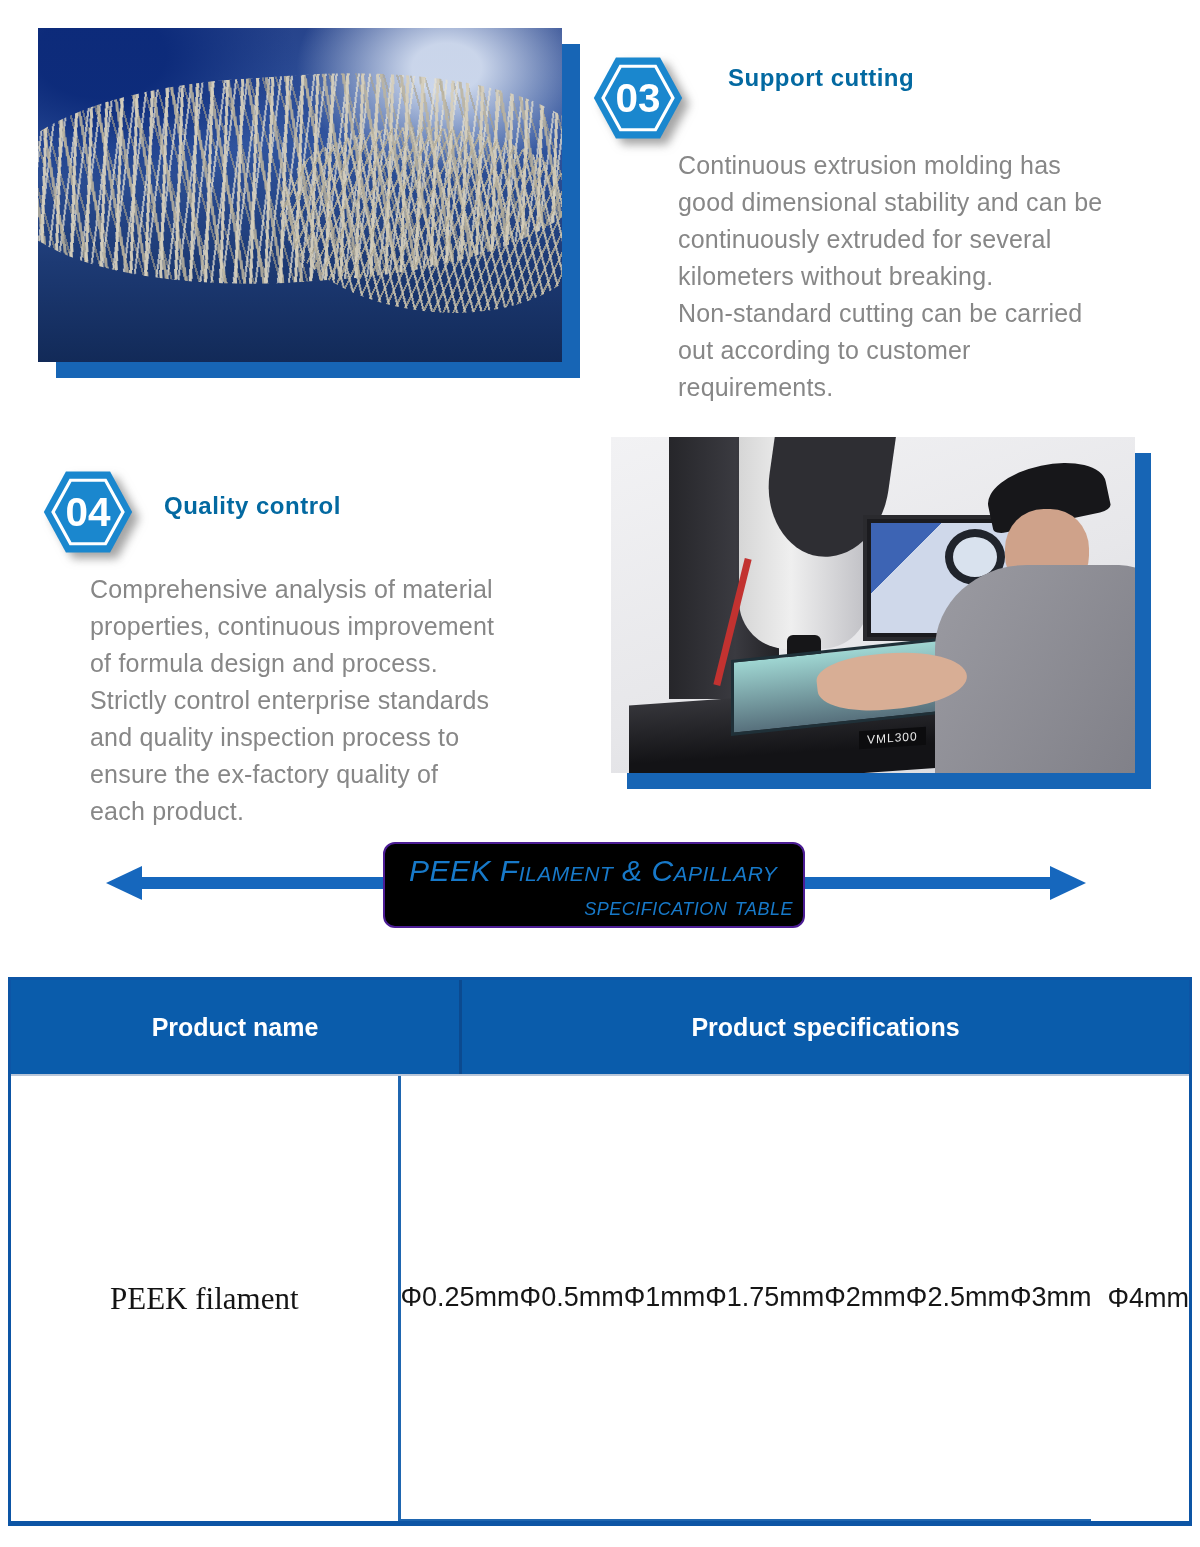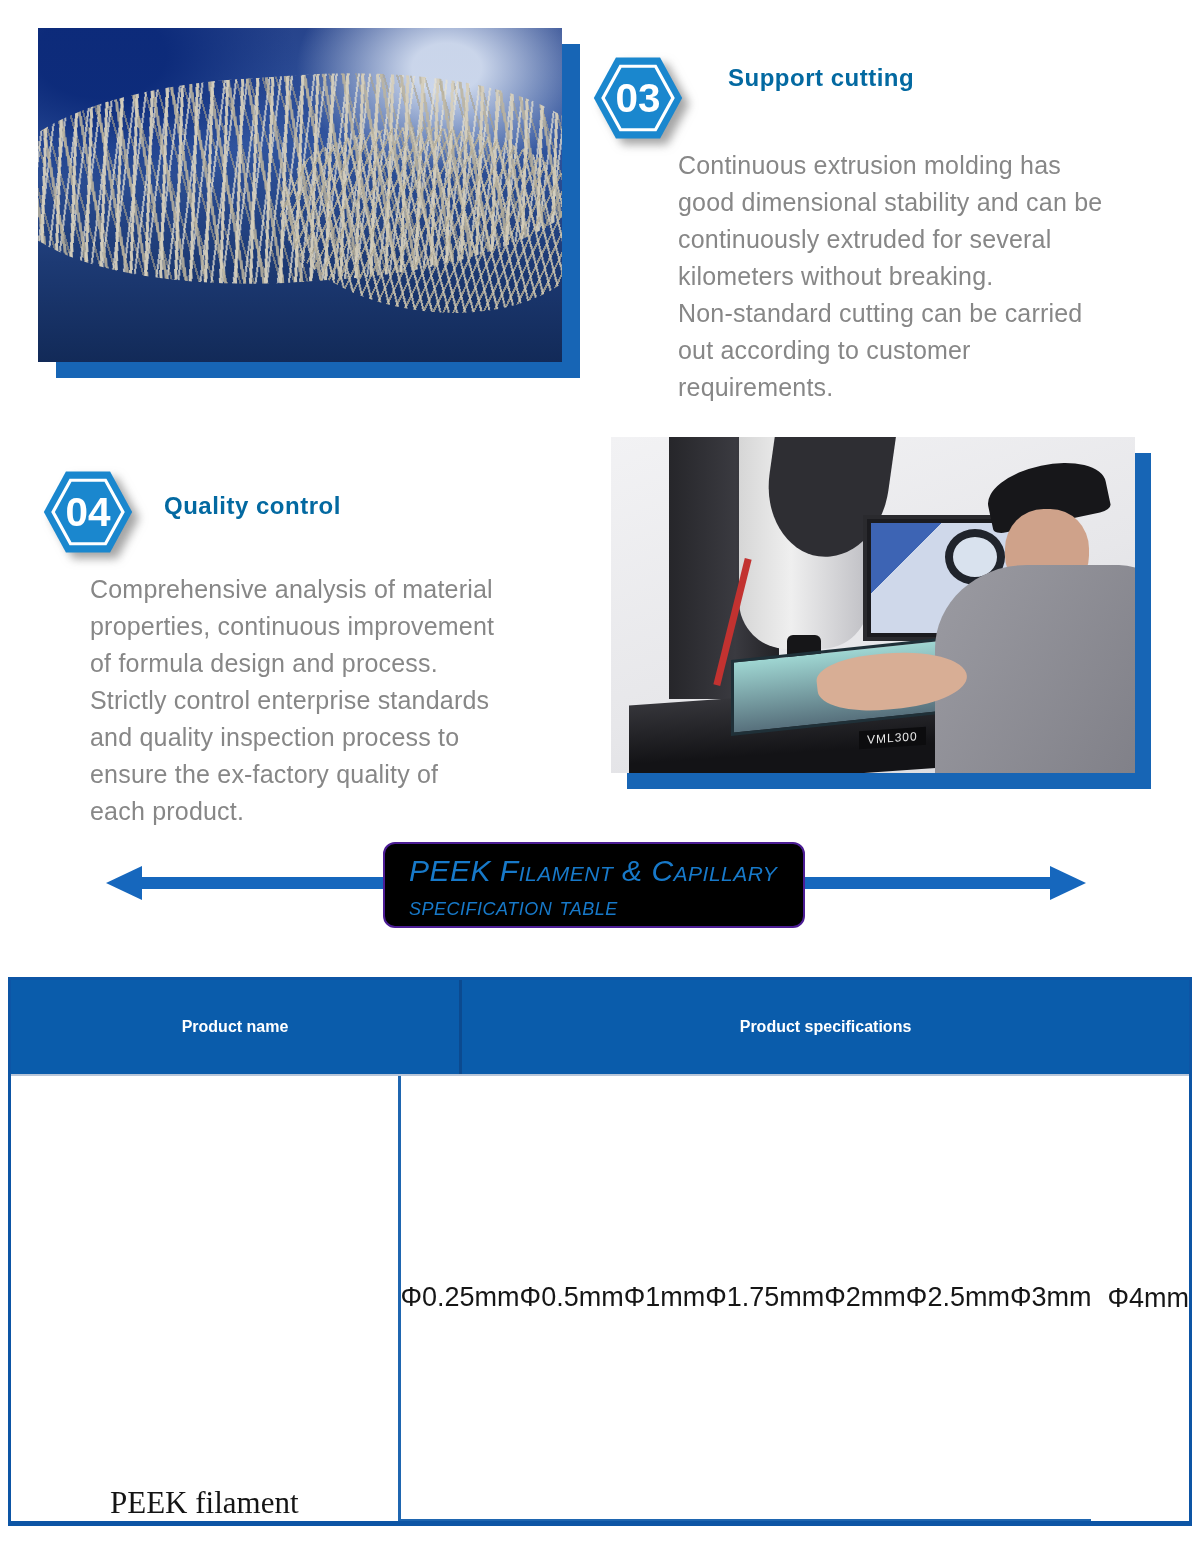--- a/index.html
+++ b/index.html
@@ -64,33 +64,33 @@
   
   .arrow-shaft{background:#1667bd;}
   .arrow-head{width:0;height:0;border-top:17px solid transparent;border-bottom:17px solid transparent;}
   .arrow-head.left{border-right:36px solid #1667bd;}
   .arrow-head.right{border-left:36px solid #1667bd;}
   .banner-box{
     background:#000000;border:2px solid #4c1d95;border-radius:12px;
     box-sizing:border-box;padding:10px 10px 10px 24px;
   }
   .banner-line1{font-size:30px;font-style:italic;font-variant:small-caps;color:#1779c9;letter-spacing:.5px;}
-  .banner-line2{font-size:25px;font-style:italic;font-variant:small-caps;color:#1779c9;margin-top:4px;letter-spacing:.5px;}
+  .banner-line2{font-size:25px;font-style:italic;font-variant:small-caps;color:#1779c9;margin-top:4px;letter-spacing:.5px;text-align:right;}
 
   
   .spec-table{
     left:8px;top:977px;width:1184px;height:549px;box-sizing:border-box;
     border:3px solid #0d55a5;border-bottom-width:5px;display:flex;flex-direction:column;
   }
   .t-header{display:flex;height:94px;background:#0a5cab;border-bottom:2px solid #b9c6d8;flex:none;}
-  .t-header .h-cell{display:flex;align-items:center;justify-content:center;color:#ffffff;font-weight:bold;font-size:16px;}
+  .t-header .h-cell{display:flex;align-items:center;justify-content:center;color:#ffffff;font-weight:bold;font-size:25px;}
   .h-cell.c1{width:451px;border-right:3px solid #0b4a90;box-sizing:border-box;}
   .h-cell.c2{flex:1;}
   .t-body{display:flex;flex:1;min-height:0;}
-  .b-col1{width:451px;border-right:3px solid #1f66b0;box-sizing:border-box;display:flex;align-items:flex-end;justify-content:center;}
+  .b-col1{width:451px;border-right:3px solid #1f66b0;box-sizing:border-box;display:flex;align-items:center;justify-content:center;}
   .product-name{font-family:"Liberation Serif",serif;font-size:31px;color:#141414;}
   .b-col2{flex:1;display:flex;flex-direction:row;}
   .spec-row{flex:1;display:flex;align-items:center;justify-content:center;border-bottom:2px solid #1f66b0;font-size:27px;color:#161616;}
   .spec-row:last-child{border-bottom:none;margin-left:16px;}
 </style>
 </head>
 <body>
 
 <div class="page">
 

